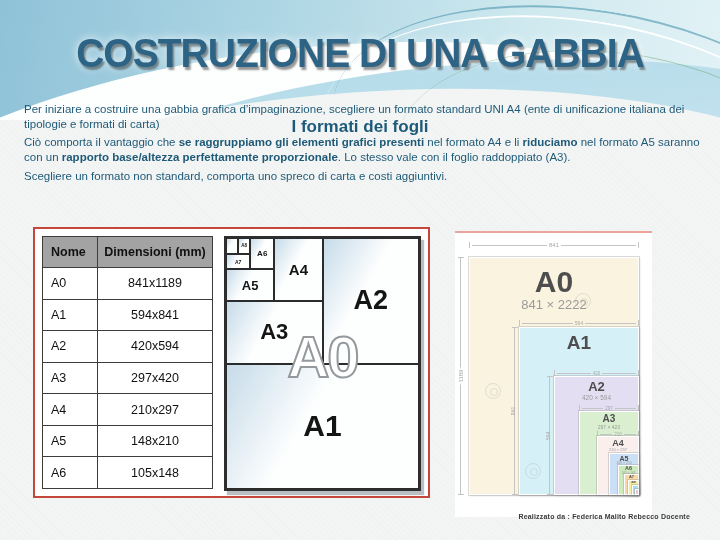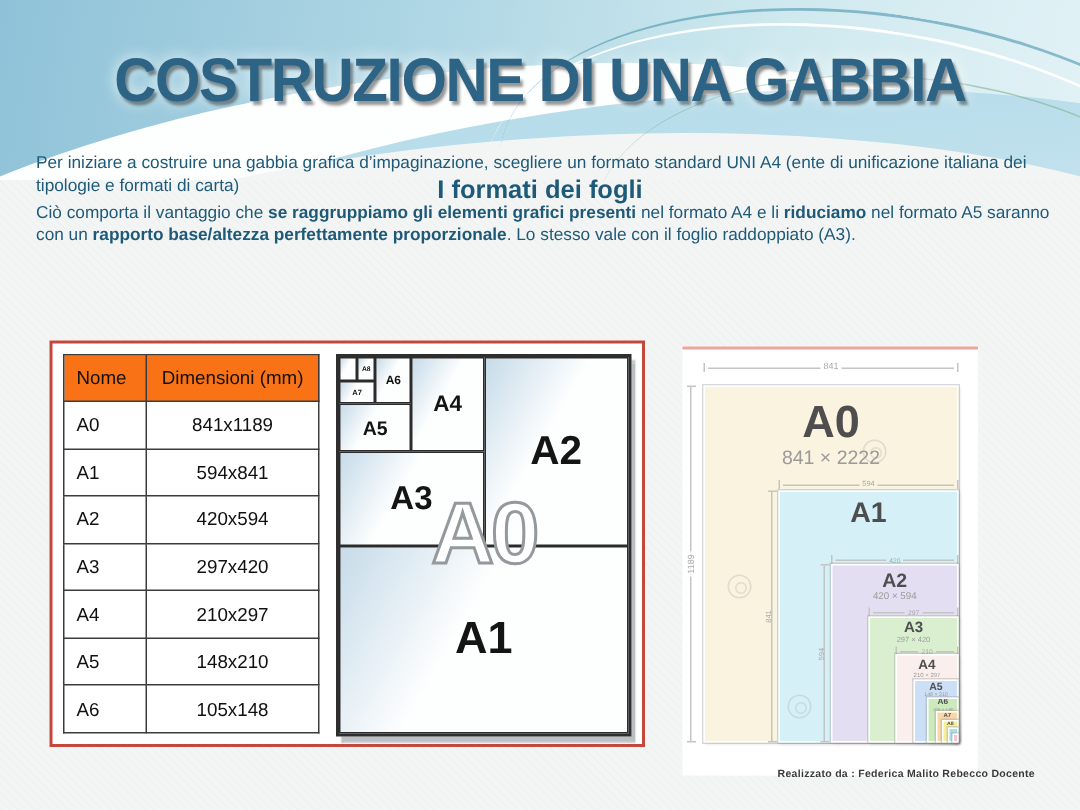--- a/index.html
+++ b/index.html
@@ -37,21 +37,21 @@
   
   .bodytext { position:absolute; top:102px; left:24px; width:678px; z-index:4;
               font-size:11.5px; line-height:1.28; color:#1e5a78; }
   .bodytext p { margin-bottom:4px; }
 
   
   .figure-left { position:absolute; left:33px; top:227px; width:397px; height:271px;
                  background:#fff; border:2px solid #c4473c; padding:7px; display:flex; z-index:3; }
   .ptable { width:172px; height:100%; border-collapse:collapse; table-layout:fixed; }
   .ptable th, .ptable td { border:1.6px solid #3c3c3c; font-size:12.5px; color:#111; }
-  .ptable th { background:#f97316; font-weight:normal; height:31px; }
+  .ptable th { background:#a3a3a3; font-weight:bold; height:31px; }
   .ptable th.c1, .ptable td.c1 { width:55px; text-align:left; padding-left:8px; }
   .ptable th.c2, .ptable td.c2 { text-align:center;margin-top:36px; }
 
   .nested { position:relative; margin-left:11px; width:198px; height:255px;
             border:2px solid #2e2e2e; background:#fdfefe;
             box-shadow:3px 4px 1px rgba(128,138,143,.55); }
   .rg { position:absolute; border:1px solid #2b2b2b; display:flex; align-items:center; justify-content:center;
         background:linear-gradient(120deg,#c6dbe9 0%, rgba(255,255,255,0) 42%); color:#141414; font-weight:bold; }
   .rg-a1 { left:0; top:50%; width:100%; height:50%; font-size:30px; }
   .rg-a2 { left:50%; top:0; width:50%; height:50%; font-size:27px; }
@@ -124,20 +124,21 @@
     <div class="arc arc2"></div>
     <div class="arc arc3"></div>
   </div>
 
   <div class="title">COSTRUZIONE DI UNA GABBIA</div>
   <div class="subtitle">I formati dei fogli</div>
 
   <div class="bodytext">
     <p>Per iniziare a costruire una gabbia grafica d’impaginazione, scegliere un formato standard UNI A4 (ente di unificazione italiana dei tipologie e formati di carta)</p>
     <p><span>Ciò comporta il vantaggio che </span><span style="font-weight: bold;">se raggruppiamo gli elementi grafici presenti</span><span> nel formato A4 e li </span><span style="font-weight: bold;">riduciamo</span><span> nel formato A5 saranno con un </span><span style="font-weight: bold;">rapporto base/altezza perfettamente proporzionale</span><span>. Lo stesso vale con il foglio raddoppiato (A3).</span></p>
+    <p>Scegliere un formato non standard, comporta uno spreco di carta e costi aggiuntivi.</p>
   </div>
 
   <div class="figure-left">
     <table class="ptable">
       <tbody>
           <tr>
         <th class="c1">Nome</th>
         <th class="c2">Dimensioni (mm)</th>
       </tr>
       <tr>

